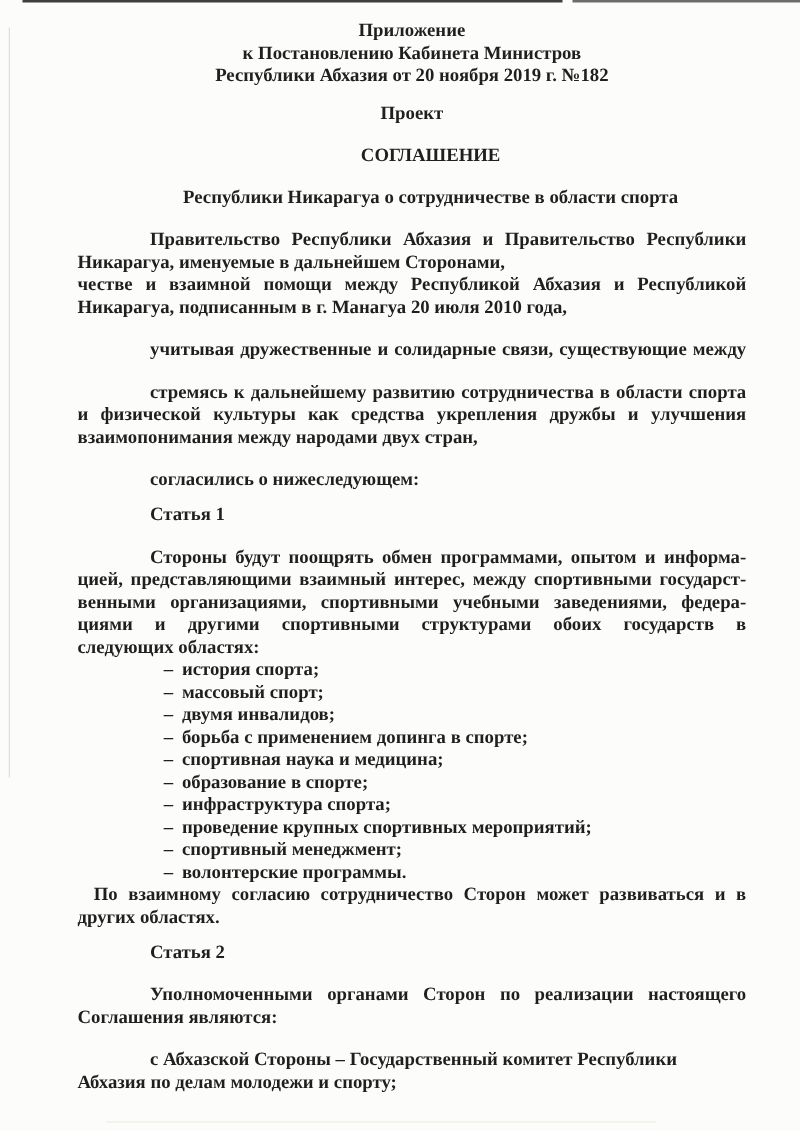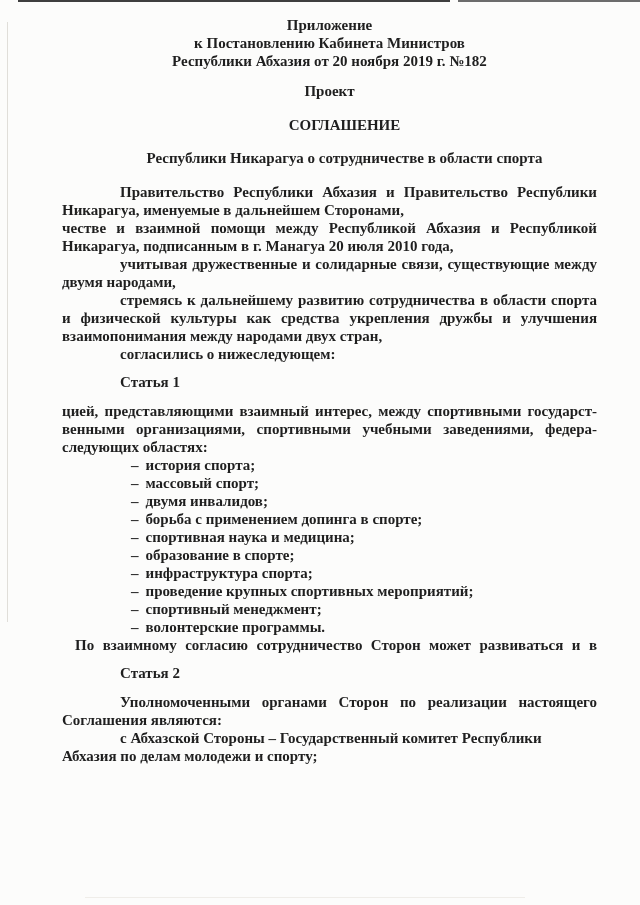--- a/index.html
+++ b/index.html
@@ -9,21 +9,21 @@
     color: #1f1f1f;
     font-family: "Liberation Serif", "DejaVu Serif", serif;
     font-size: 15px;
     position: relative;
     overflow: hidden;
   }
   .page { padding: 16px 43px 0 62px; }
 
   .ln { line-height: 18px; min-height: 18px; font-weight: bold; }
   .j  { text-align: justify; text-align-last: justify; text-justify: inter-word; }
-  .ind    { text-indent: 58px; }
+  .ind    { text-indent: 58px; margin-top: 16px; }
   .ind-sm { text-indent: 13px; }
   .li     { padding-left: 69px; }
   .li-dash { margin-right: 7px; }
   .b { font-weight: bold; }
   .right  { text-align: center; }
   .center { text-align: center; padding-left: 30px; }
 
   .draft    { margin-top: 12px; }
   .title    { margin-top: 16px; }
   .subtitle { margin-top: 15px; }
@@ -62,48 +62,50 @@
   </div>
 
   <div class="preamble">
     <div class="ln j ind">Правительство Республики Абхазия и Правительство Республики</div>
     <div class="ln">Никарагуа, именуемые в дальнейшем Сторонами,</div>
 
     <div class="ln j">честве и взаимной помощи между Республикой Абхазия и Республикой</div>
     <div class="ln">Никарагуа, подписанным в г. Манагуа 20 июля 2010 года,</div>
 
     <div class="ln j ind">учитывая дружественные и солидарные связи, существующие между</div>
-    <div class="ln">двумя народами,</div>
 
     <div class="ln j ind">стремясь к дальнейшему развитию сотрудничества в области спорта</div>
     <div class="ln j">и физической культуры как средства укрепления дружбы и улучшения</div>
     <div class="ln">взаимопонимания между народами двух стран,</div>
 
     <div class="ln ind">согласились о нижеследующем:</div>
   </div>
 
   <div class="ln b ind article-heading">Статья 1</div>
 
   <div>
+    <div class="ln j ind">Стороны будут поощрять обмен программами, опытом и информа-</div>
     <div class="ln j">цией, представляющими взаимный интерес, между спортивными государст-</div>
     <div class="ln j">венными организациями, спортивными учебными заведениями, федера-</div>
+    <div class="ln j">циями и другими спортивными структурами обоих государств в</div>
     <div class="ln">следующих областях:</div>
 
     <div class="ln li"><span class="li-dash">–</span><span>история спорта;</span></div>
     <div class="ln li"><span class="li-dash">–</span><span>массовый спорт;</span></div>
     <div class="ln li"><span class="li-dash">–</span><span>двумя инвалидов;</span></div>
     <div class="ln li"><span class="li-dash">–</span><span>борьба с применением допинга в спорте;</span></div>
     <div class="ln li"><span class="li-dash">–</span><span>спортивная наука и медицина;</span></div>
     <div class="ln li"><span class="li-dash">–</span><span>образование в спорте;</span></div>
     <div class="ln li"><span class="li-dash">–</span><span>инфраструктура спорта;</span></div>
     <div class="ln li"><span class="li-dash">–</span><span>проведение крупных спортивных мероприятий;</span></div>
     <div class="ln li"><span class="li-dash">–</span><span>спортивный менеджмент;</span></div>
     <div class="ln li"><span class="li-dash">–</span><span>волонтерские программы.</span></div>
 
     <div class="ln j ind-sm">По взаимному согласию сотрудничество Сторон может развиваться и в</div>
+    <div class="ln">других областях.</div>
   </div>
 
   <div class="ln b ind article-heading">Статья 2</div>
 
   <div>
     <div class="ln j ind">Уполномоченными органами Сторон по реализации настоящего</div>
     <div class="ln">Соглашения являются:</div>
 
     <div class="ln ind">с Абхазской Стороны – Государственный комитет Республики</div>
     <div class="ln">Абхазия по делам молодежи и спорту;</div>

